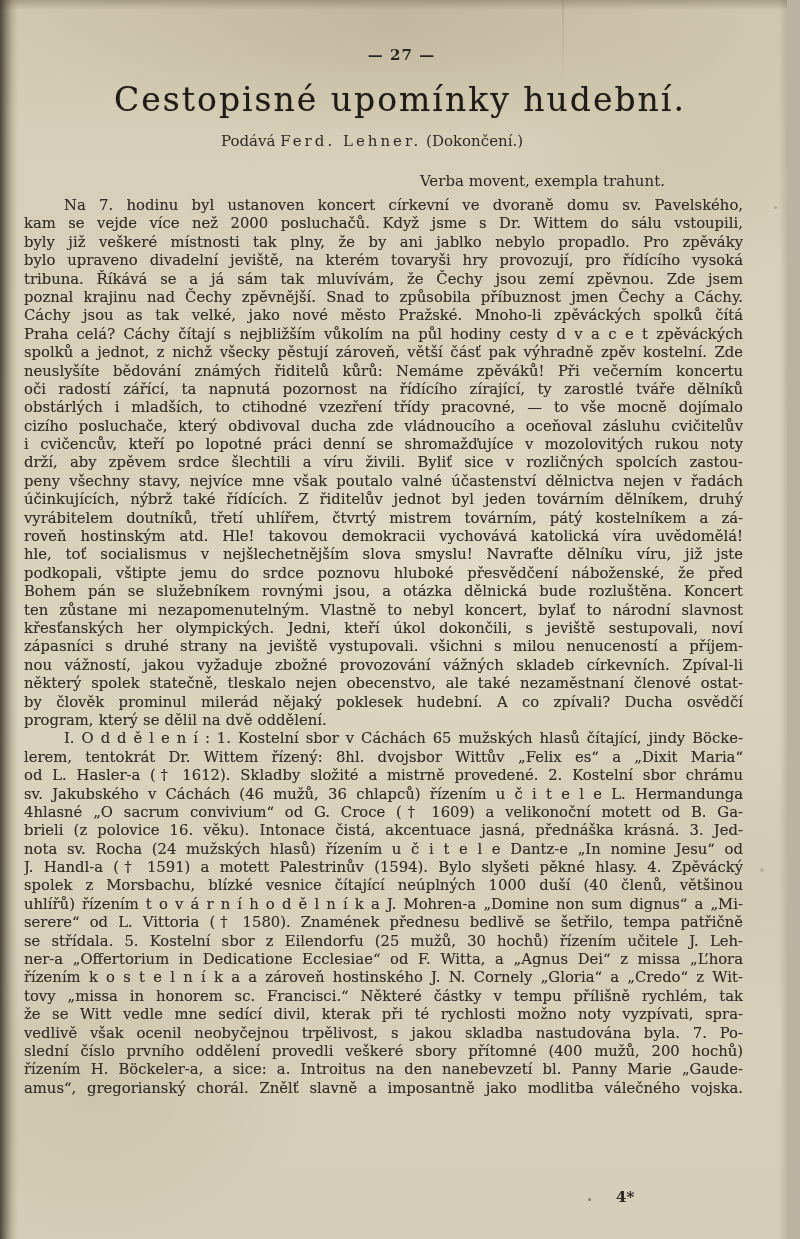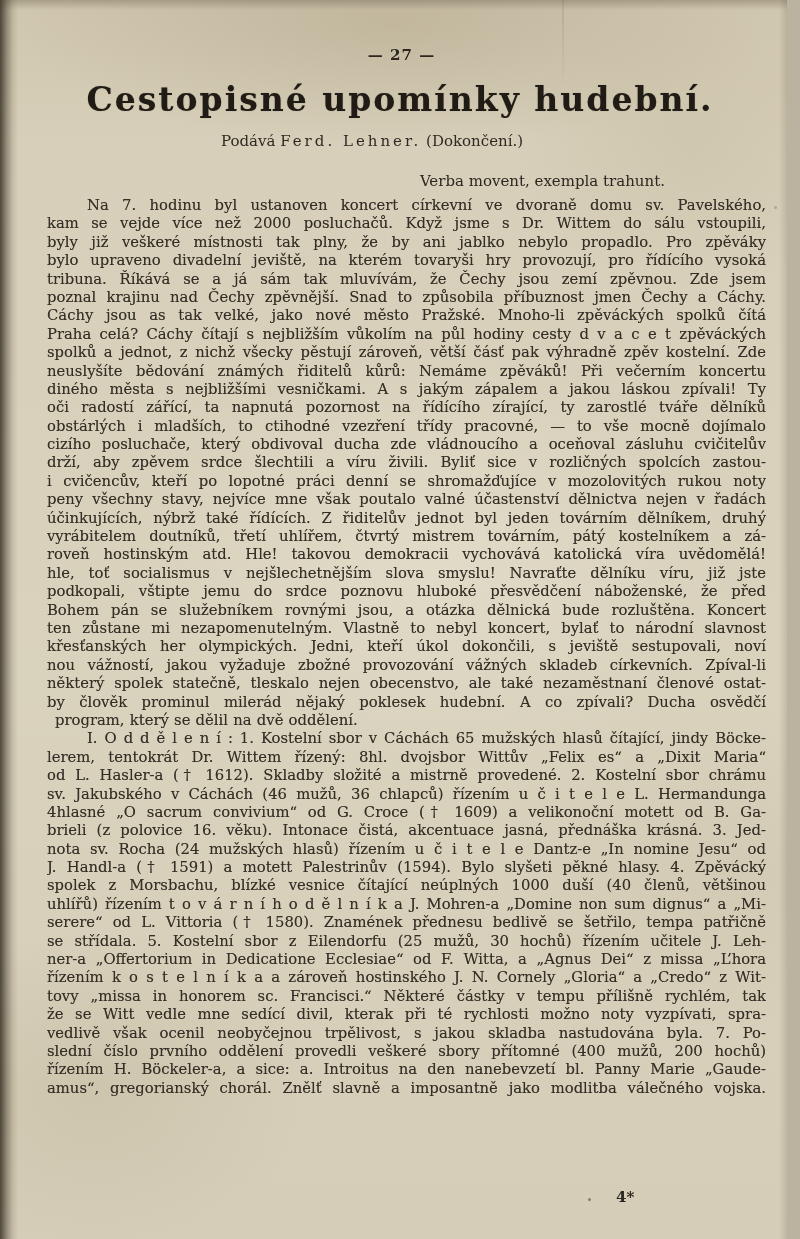--- a/index.html
+++ b/index.html
@@ -45,50 +45,50 @@
 
   .pageno {
     position: absolute; left: 42px; top: 46px; width: 719px;
     text-align: center; font-size: 15px; font-weight: bold;
     letter-spacing: 1px; color: #2b2720;
   }
 
   .title {
     position: absolute; left: 0; top: 80px; width: 800px;
     text-align: center;
-    font-size: 33px; font-weight: bold; letter-spacing: 2px;
+    font-size: 33px; font-weight: normal; letter-spacing: 2px;
     color: #201c15;
     text-shadow: 0 0 1px rgba(32,28,21,0.35);
   }
 
   .byline {
     position: absolute; left: 42px; top: 132px; width: 660px;
     text-align: center; font-size: 15px; color: #2e2a23;
   }
   .byline .name { letter-spacing: 3px; }
 
   .motto {
     position: absolute; left: 42px; top: 172px; width: 719px;
     padding-right: 96px; box-sizing: border-box;
     text-align: right; font-size: 15px; font-weight: normal; color: #2b2720;
   }
 
   .body-text {
-    position: absolute; left: 47px; top: 196px; width: 719px;
+    position: absolute; left: 24px; top: 196px; width: 719px;
     font-size: 14.8px; line-height: 18.4px; color: #332e26;
     text-shadow: 0 0 0.5px rgba(51,46,38,0.45);
   }
   .paragraph { margin: 0; }
   .line {
     height: 18.4px; overflow: hidden;
     text-align: justify; text-align-last: justify;
     word-spacing: 0.5px;
   }
   .line.first { text-indent: 40px; }
-  .line.short-last { text-align-last: left; margin-left: 8px; }
+  .line.short-last { text-align-last: left; }
 
   .footer-mark {
     position: absolute; left: 616px; top: 1188px;
     font-size: 15px; font-weight: bold; color: #2b2720;
   }
 </style>
 </head>
 <body>
 
 <div class="page">
@@ -118,35 +118,35 @@
         <div class="line first">Na 7. hodinu byl ustanoven koncert církevní ve dvoraně domu sv. Pavelského,</div>
         <div class="line">kam se vejde více než 2000 posluchačů. Když jsme s Dr. Wittem do sálu vstoupili,</div>
         <div class="line">byly již veškeré místnosti tak plny, že by ani jablko nebylo propadlo. Pro zpěváky</div>
         <div class="line">bylo upraveno divadelní jeviště, na kterém tovaryši hry provozují, pro řídícího vysoká</div>
         <div class="line">tribuna. Říkává se a já sám tak mluvívám, že Čechy jsou zemí zpěvnou. Zde jsem</div>
         <div class="line">poznal krajinu nad Čechy zpěvnější. Snad to způsobila příbuznost jmen Čechy a Cáchy.</div>
         <div class="line">Cáchy jsou as tak velké, jako nové město Pražské. Mnoho-li zpěváckých spolků čítá</div>
         <div class="line">Praha celá? Cáchy čítají s nejbližším vůkolím na půl hodiny cesty d v a c e t zpěváckých</div>
         <div class="line">spolků a jednot, z nichž všecky pěstují zároveň, větší čásť pak výhradně zpěv kostelní. Zde</div>
         <div class="line">neuslyšíte bědování známých řiditelů kůrů: Nemáme zpěváků! Při večerním koncertu</div>
-        <div class="line">diného města s nejbližšími vesničkami. A s jakým zápalem a jakou láskou zpívali! Ty</div>
         <div class="line">oči radostí zářící, ta napnutá pozornost na řídícího zírající, ty zarostlé tváře dělníků</div>
         <div class="line">obstárlých i mladších, to ctihodné vzezření třídy pracovné, — to vše mocně dojímalo</div>
         <div class="line">cizího posluchače, který obdivoval ducha zde vládnoucího a oceňoval zásluhu cvičitelův</div>
+        <div class="line">i cvičencův, kteří po lopotné práci denní se shromažďujíce v mozolovitých rukou noty</div>
         <div class="line">drží, aby zpěvem srdce šlechtili a víru živili. Byliť sice v rozličných spolcích zastou-</div>
-        <div class="line">i cvičencův, kteří po lopotné práci denní se shromažďujíce v mozolovitých rukou noty</div>
         <div class="line">peny všechny stavy, nejvíce mne však poutalo valné účastenství dělnictva nejen v řadách</div>
         <div class="line">účinkujících, nýbrž také řídících. Z řiditelův jednot byl jeden továrním dělníkem, druhý</div>
         <div class="line">vyrábitelem doutníků, třetí uhlířem, čtvrtý mistrem továrním, pátý kostelníkem a zá-</div>
         <div class="line">roveň hostinským atd. Hle! takovou demokracii vychovává katolická víra uvědomělá!</div>
         <div class="line">hle, toť socialismus v nejšlechetnějším slova smyslu! Navraťte dělníku víru, již jste</div>
         <div class="line">podkopali, vštipte jemu do srdce poznovu hluboké přesvědčení náboženské, že před</div>
         <div class="line">Bohem pán se služebníkem rovnými jsou, a otázka dělnická bude rozluštěna. Koncert</div>
         <div class="line">ten zůstane mi nezapomenutelným. Vlastně to nebyl koncert, bylať to národní slavnost</div>
         <div class="line">křesťanských her olympických. Jedni, kteří úkol dokončili, s jeviště sestupovali, noví</div>
+        <div class="line">zápasníci s druhé strany na jeviště vystupovali. všichni s milou nenuceností a příjem-</div>
         <div class="line">nou vážností, jakou vyžaduje zbožné provozování vážných skladeb církevních. Zpíval-li</div>
         <div class="line">některý spolek statečně, tleskalo nejen obecenstvo, ale také nezaměstnaní členové ostat-</div>
         <div class="line">by člověk prominul milerád nějaký poklesek hudební. A co zpívali? Ducha osvědčí</div>
         <div class="line short-last">program, který se dělil na dvě oddělení.</div>
       </div>
       <div class="paragraph">
         <div class="line first">I. O d d ě l e n í : 1. Kostelní sbor v Cáchách 65 mužských hlasů čítající, jindy Böcke-</div>
         <div class="line">lerem, tentokrát Dr. Wittem řízený: 8hl. dvojsbor Wittův „Felix es“ a „Dixit Maria“</div>
         <div class="line">od L. Hasler-a († 1612). Skladby složité a mistrně provedené. 2. Kostelní sbor chrámu</div>
         <div class="line">sv. Jakubského v Cáchách (46 mužů, 36 chlapců) řízením u č i t e l e L. Hermandunga</div>

